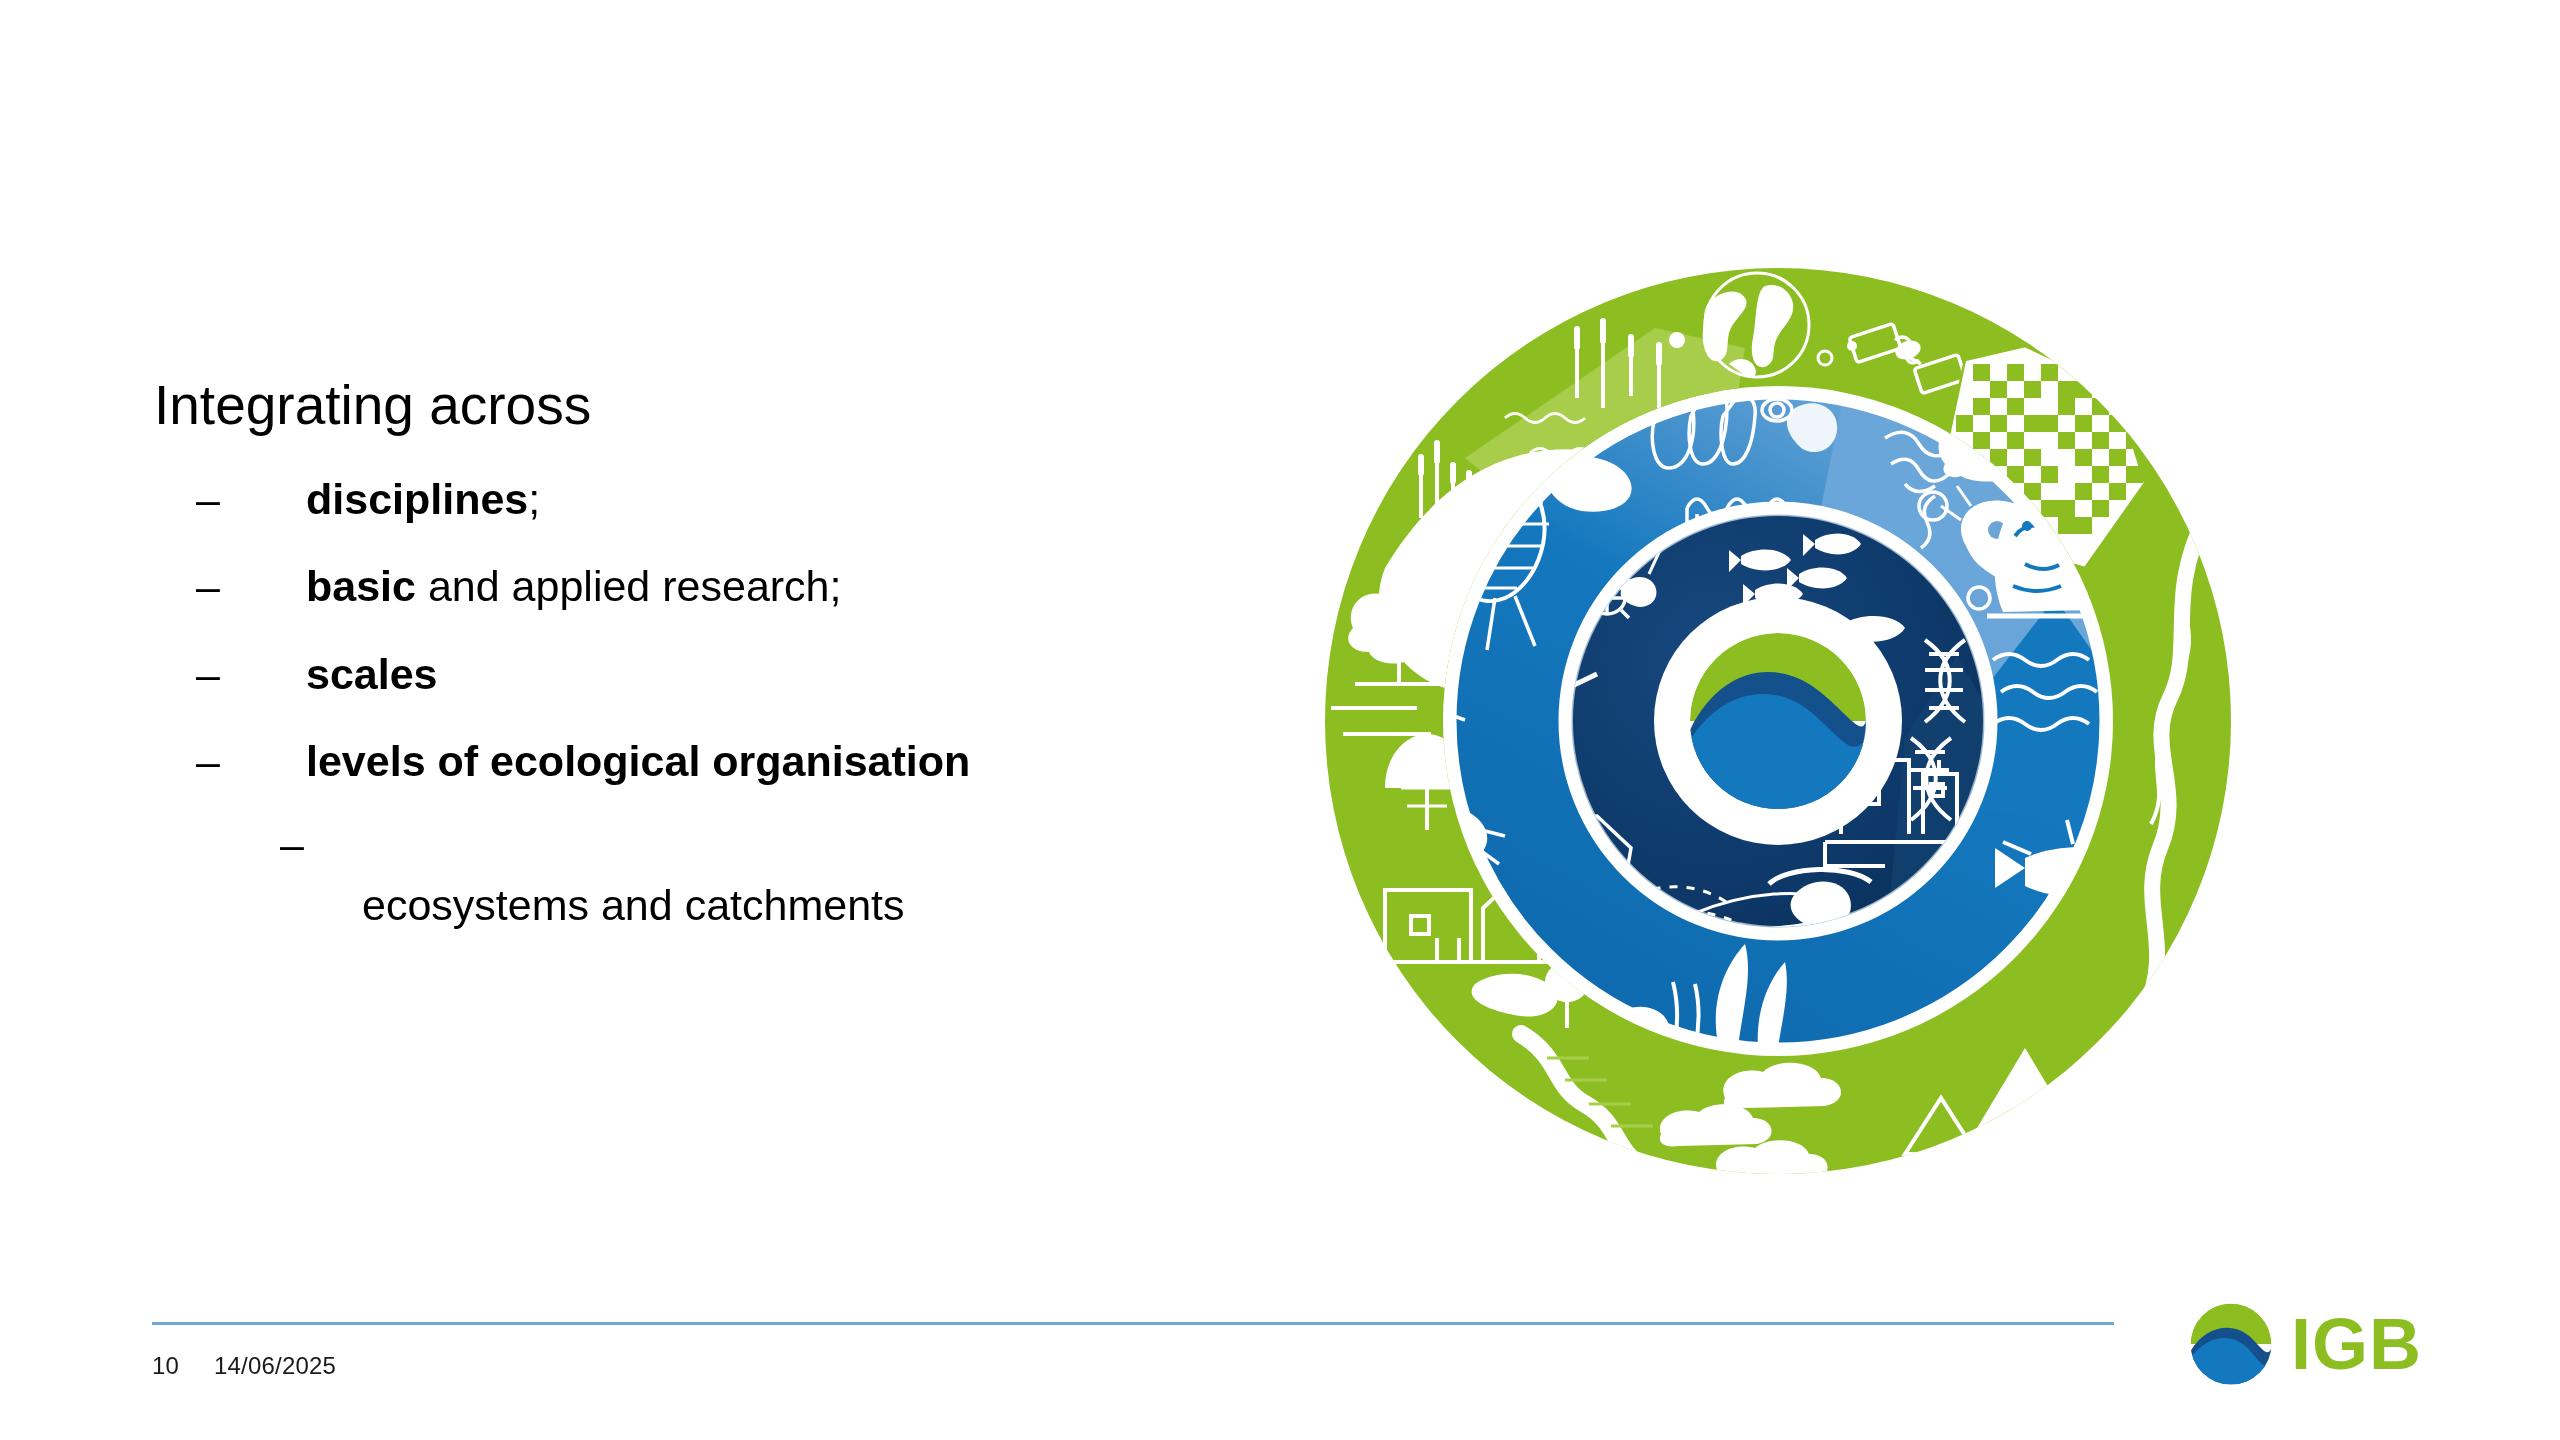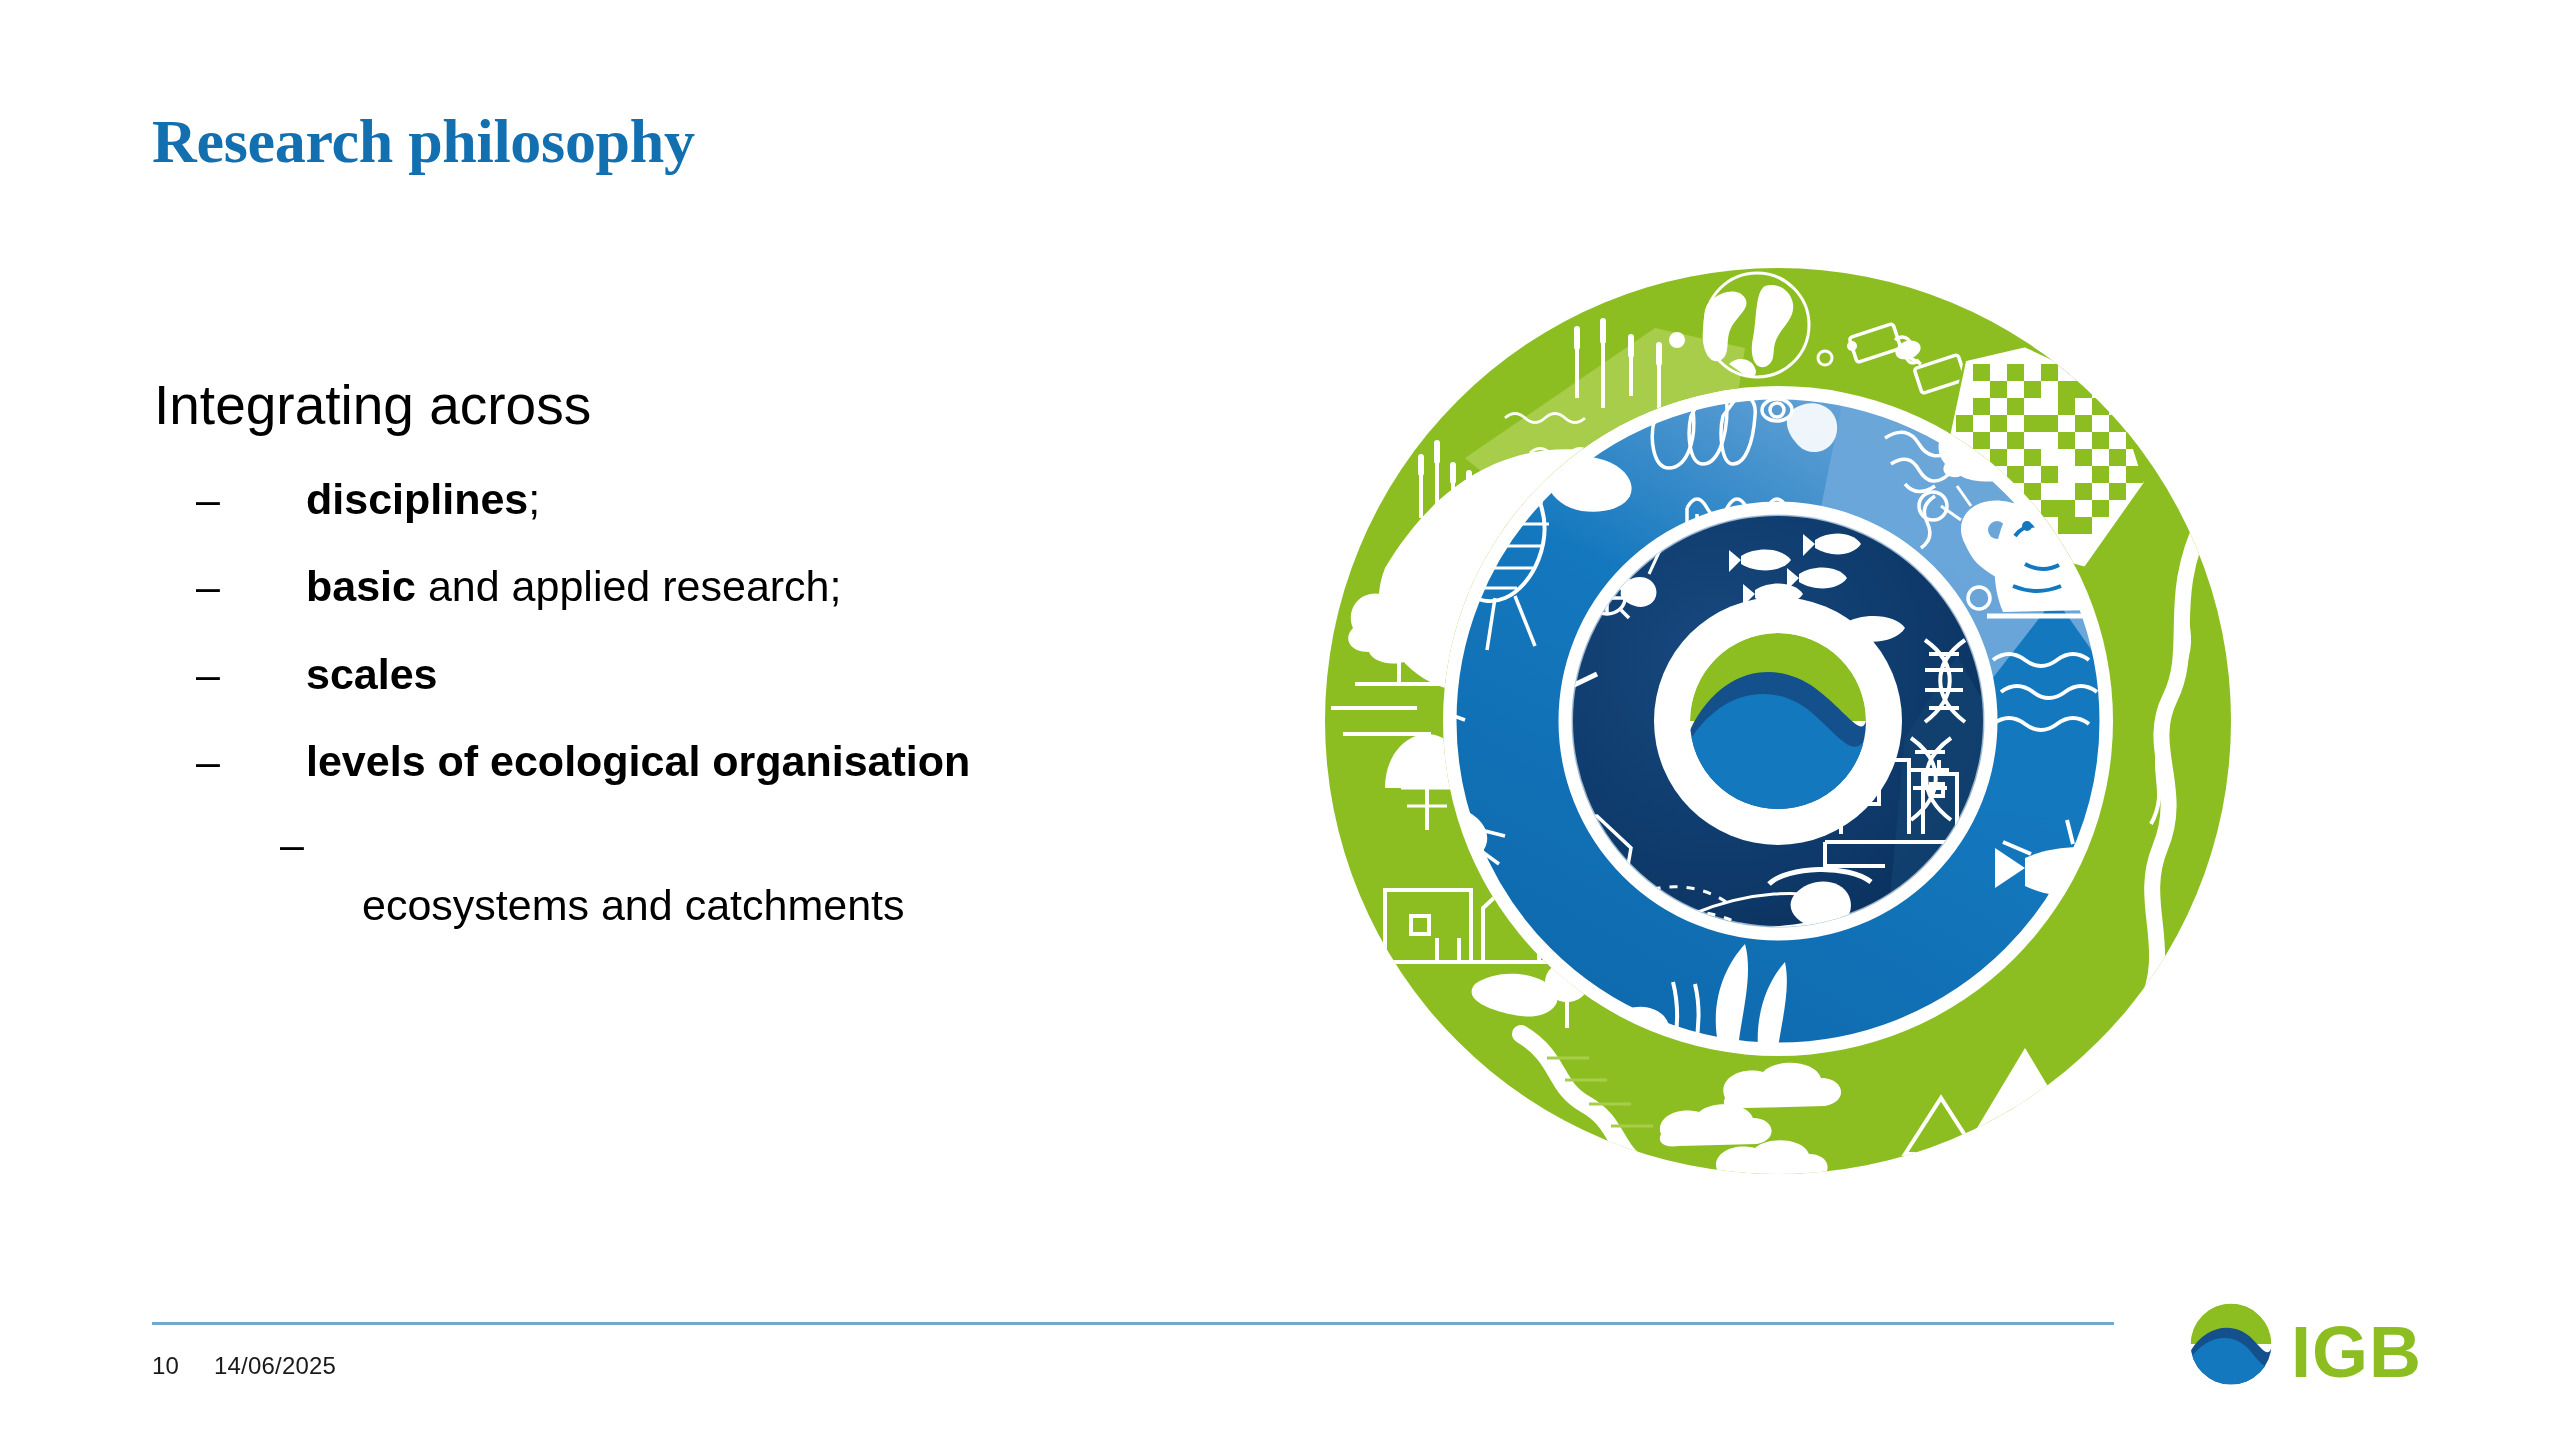--- a/index.html
+++ b/index.html
@@ -120,21 +120,21 @@
     color: #1a1a1a;
     letter-spacing: 0.2px;
   }
   .footer-meta .pageno { display: inline-block; min-width: 62px; }
 
   .logo {
     position: absolute;
     right: 138px;
     top: 1300px;
     display: flex;
-    align-items: flex-end;
+    align-items: center;
     gap: 16px;
   }
   .logo-mark { width: 88px; height: 88px; display: block; }
   .logo-text {
     font-family: "Liberation Sans", sans-serif;
     font-weight: bold;
     font-size: 72px;
     line-height: 1;
     color: #8CBE22;
     letter-spacing: 1px;
@@ -149,21 +149,20 @@
     height: 906px;
   }
   .wheel svg { display: block; width: 100%; height: 100%; }
 </style>
 </head>
 <body>
 
 <div class="slide">
 
   <div class="header">
-    <h1 class="slide-title">Research philosophy</h1>
   </div>
 
   <div class="body-block">
 
     <p class="lead-line">Integrating across</p>
 
     <ul class="bullets">
 
       <li>
         <span class="dash">–</span>

